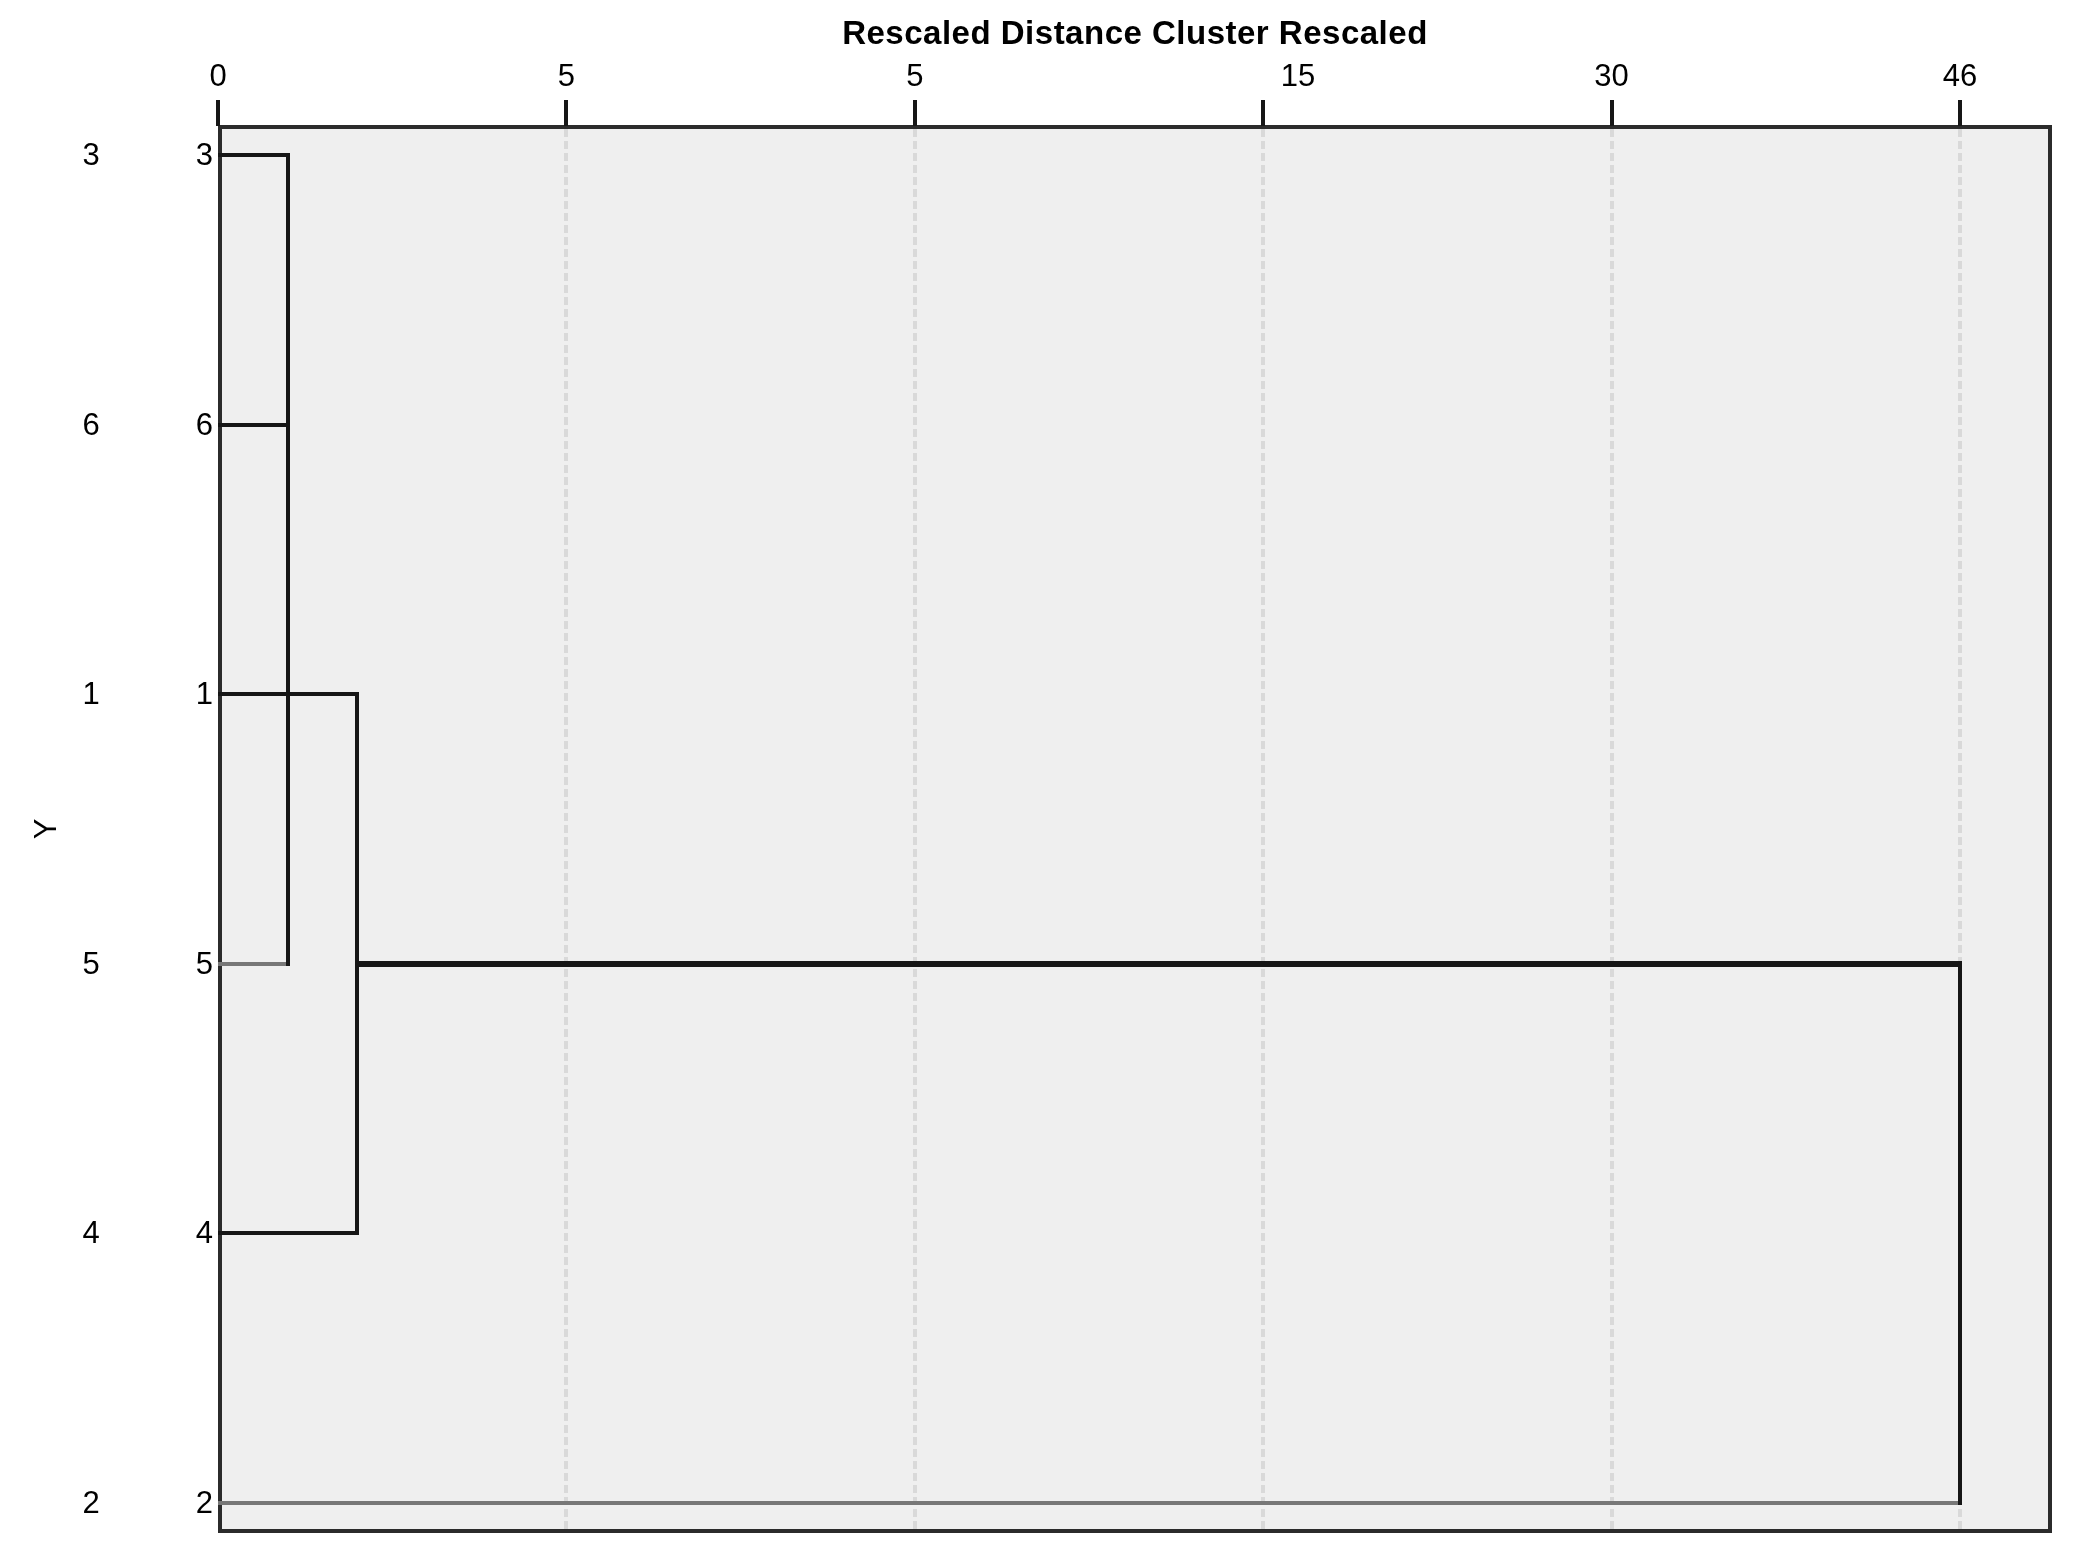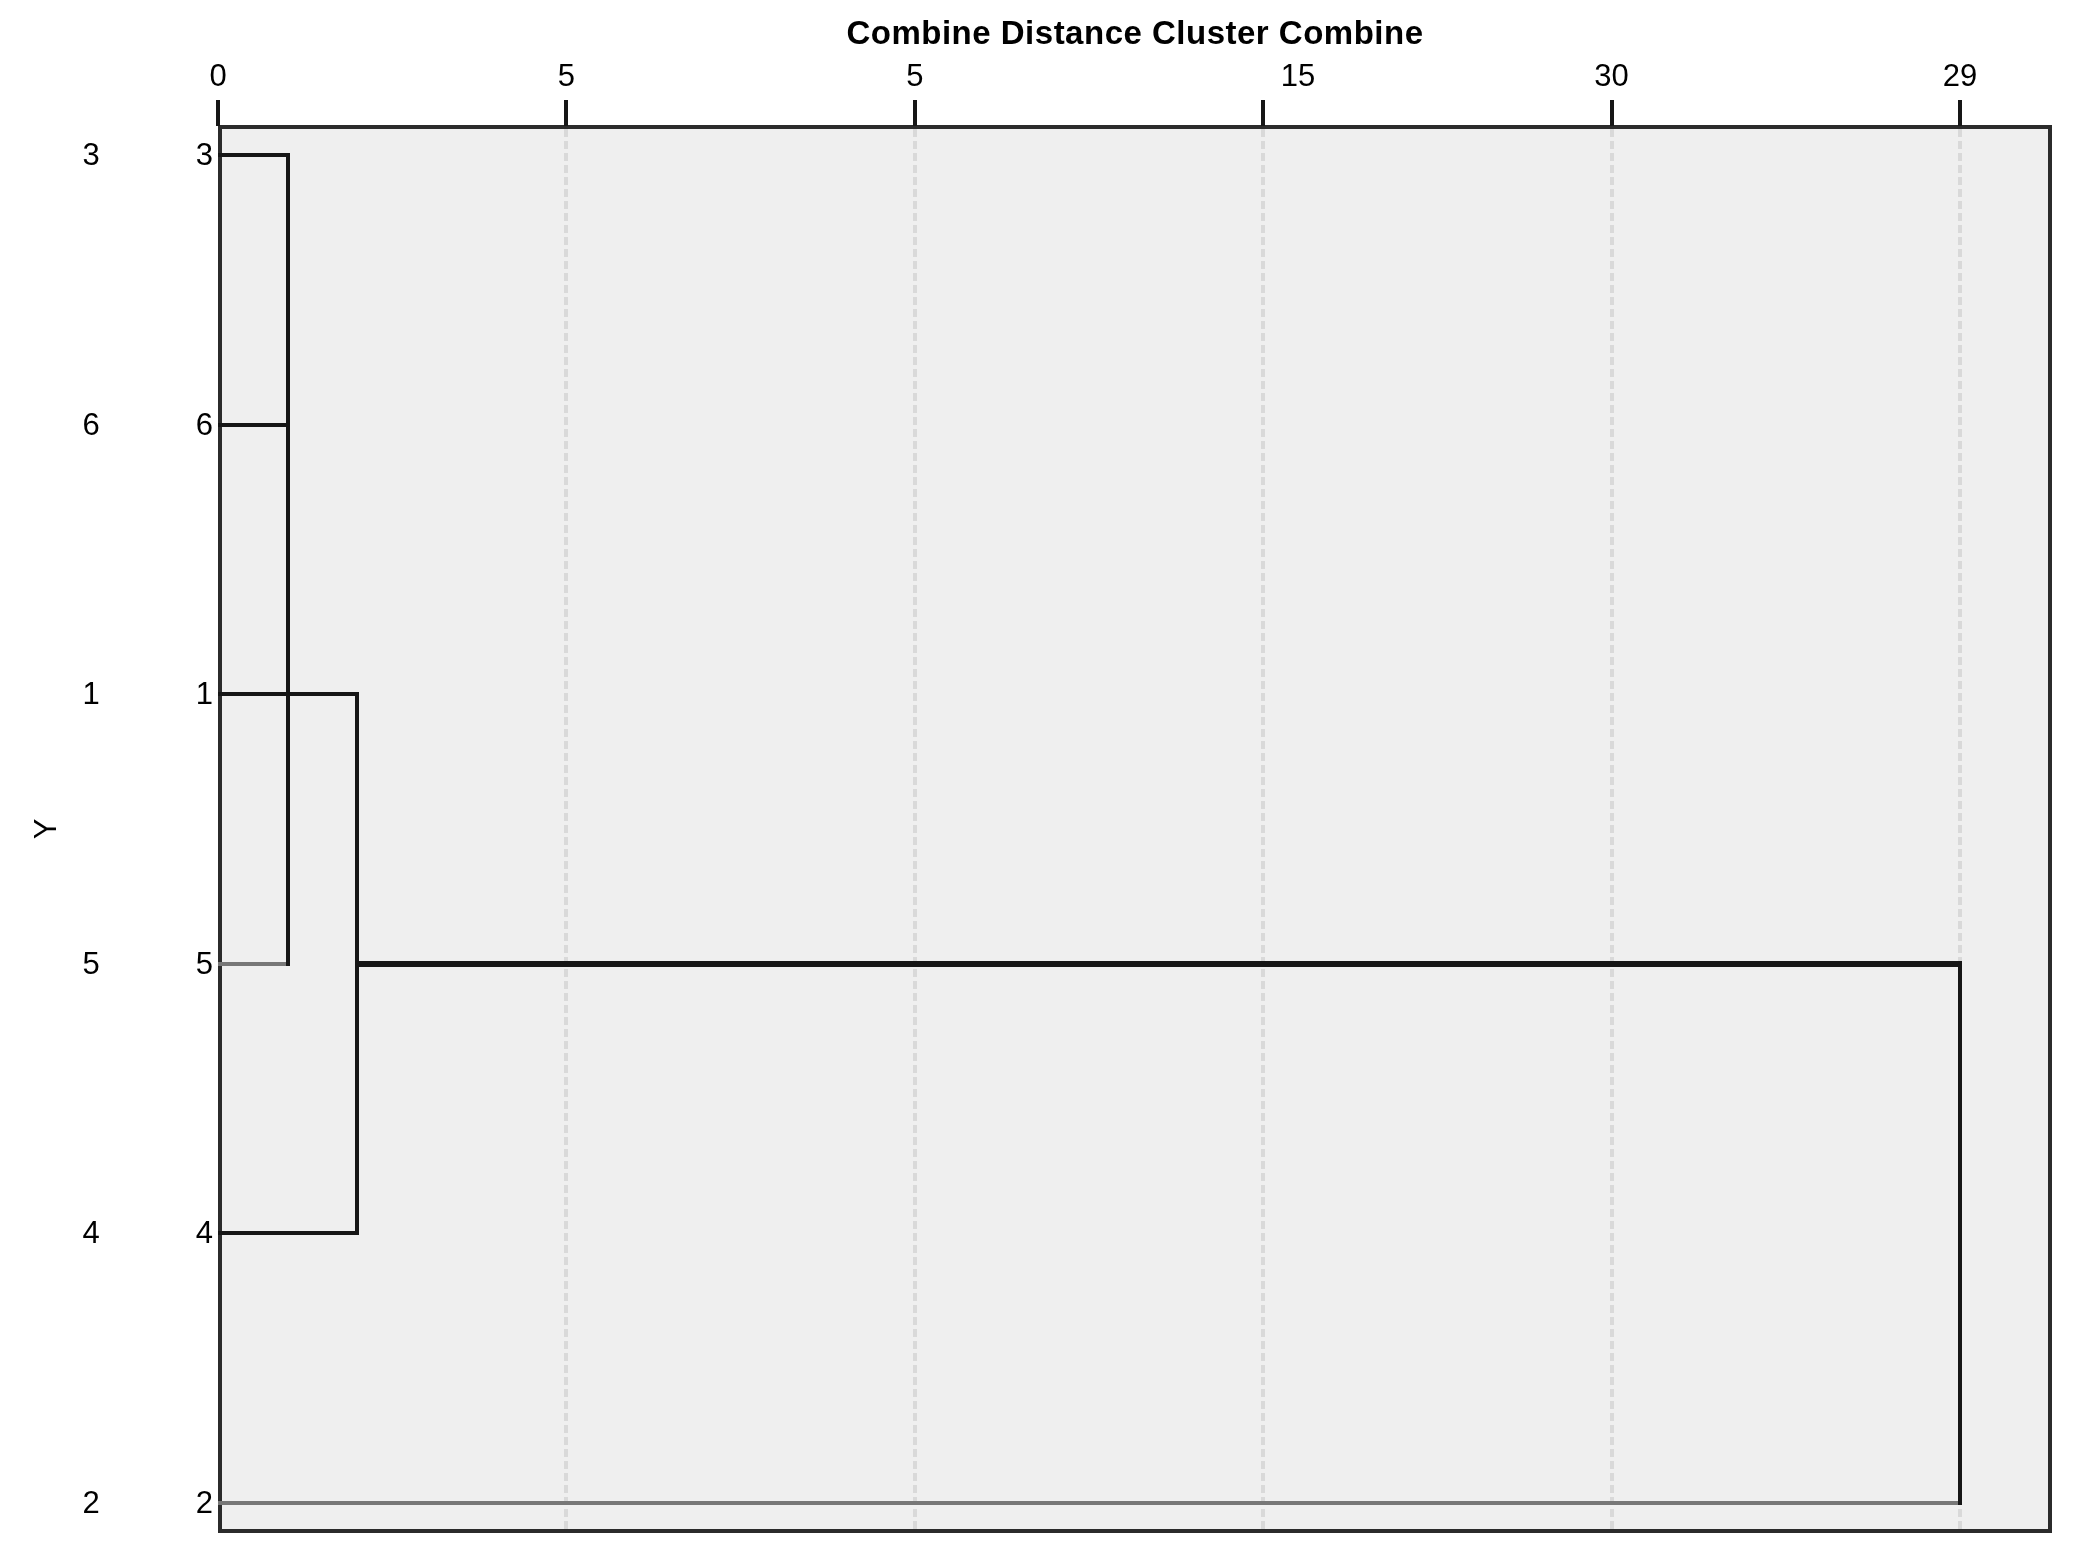--- a/index.html
+++ b/index.html
@@ -94,21 +94,21 @@
     transform: rotate(-90deg);
   }
   .seg {
     position: absolute;
   }
 </style>
 </head>
 <body>
 
 <div id="canvas">
-  <div id="chart-title">Combine Distance Cluster Combine</div>
+  <div id="chart-title">Rescaled Distance Cluster Rescaled</div>
   <div id="plot-area"></div>
   <div id="y-axis-label">Y</div>
   <div id="overlay">
       <div class="gridline" style="left: 564.4px;"></div>
       <div class="gridline" style="left: 912.8px;"></div>
       <div class="gridline" style="left: 1261.2px;"></div>
       <div class="gridline" style="left: 1609.6px;"></div>
       <div class="gridline" style="left: 1958px;"></div>
       <div class="seg" style="background: rgb(22, 22, 22); left: 218px; width: 71.68px; top: 153px; height: 4px;"></div>
       <div class="seg" style="background: rgb(22, 22, 22); left: 218px; width: 71.68px; top: 422.6px; height: 4px;"></div>
@@ -124,21 +124,21 @@
 <div class="tick-label" style="left: 158px;">0</div>
     <div class="tick-mark" style="left: 216px;"></div>
     <div class="tick-label" style="left: 506.4px;">5</div>
     <div class="tick-mark" style="left: 564.4px;"></div>
     <div class="tick-label" style="left: 854.8px;">5</div>
     <div class="tick-mark" style="left: 912.8px;"></div>
     <div class="tick-label" style="left: 1238px;">15</div>
     <div class="tick-mark" style="left: 1261.2px;"></div>
     <div class="tick-label" style="left: 1551.6px;">30</div>
     <div class="tick-mark" style="left: 1609.6px;"></div>
-    <div class="tick-label" style="left: 1900px;">29</div>
+    <div class="tick-label" style="left: 1900px;">46</div>
     <div class="tick-mark" style="left: 1958px;"></div>
     <div class="leaf-label-outer" style="top: 136px;">3</div>
     <div class="leaf-label-inner" style="top: 136px;">3</div>
     <div class="leaf-label-outer" style="top: 405.6px;">6</div>
     <div class="leaf-label-inner" style="top: 405.6px;">6</div>
     <div class="leaf-label-outer" style="top: 675.2px;">1</div>
     <div class="leaf-label-inner" style="top: 675.2px;">1</div>
     <div class="leaf-label-outer" style="top: 944.8px;">5</div>
     <div class="leaf-label-inner" style="top: 944.8px;">5</div>
     <div class="leaf-label-outer" style="top: 1214.4px;">4</div>

